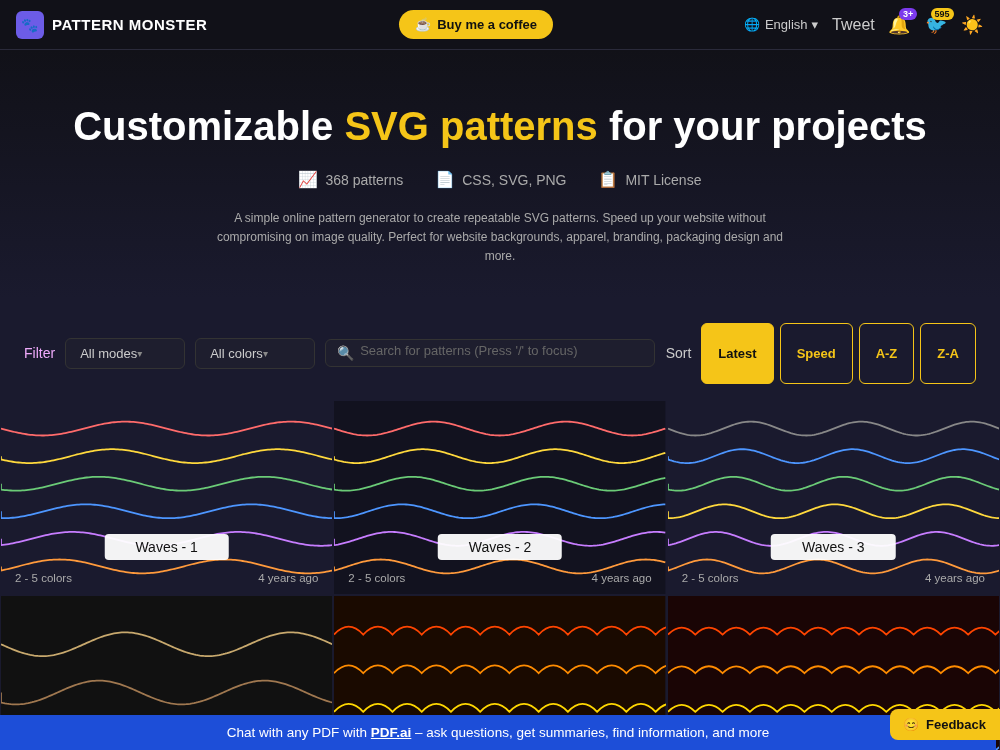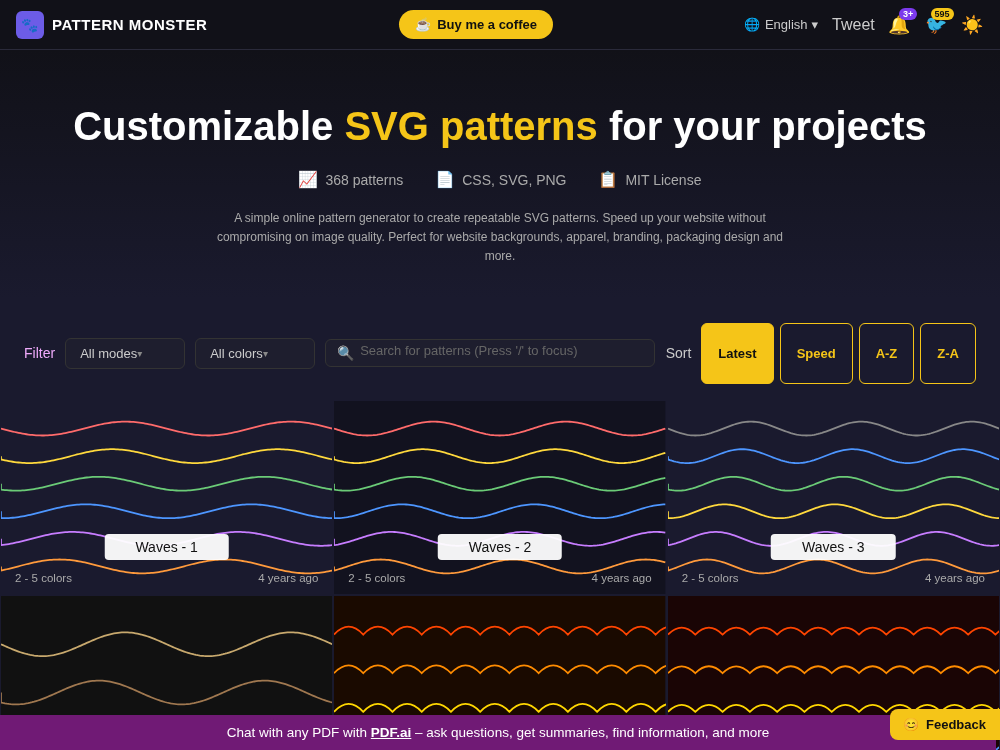--- a/index.html
+++ b/index.html
@@ -272,21 +272,21 @@
       font-size: 11.5px;
       color: #aaa;
     }
 
     
     .bottom-bar {
       position: fixed;
       bottom: 0;
       left: 0;
       right: 4px;
-      background: #701a75;
+      background: #1d4ed8;
       color: #fff;
       font-size: 13.5px;
       text-align: center;
       padding: 10px 12px;
       z-index: 100;
     }
     .bottom-bar a {
       color: #fff;
       font-weight: 700;
       text-decoration: underline;

